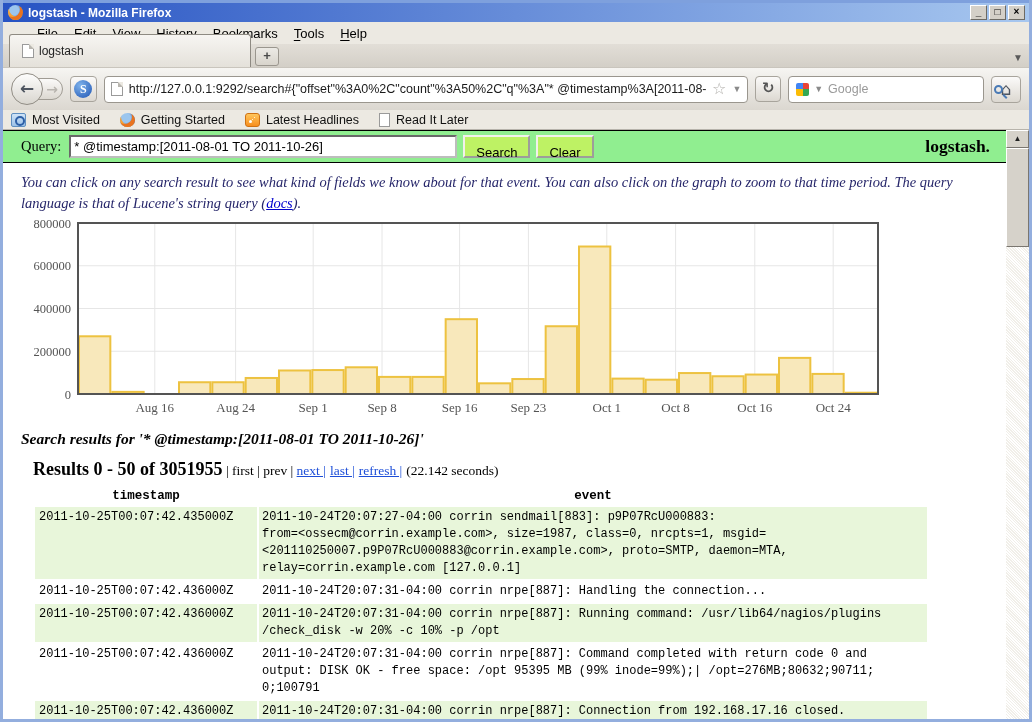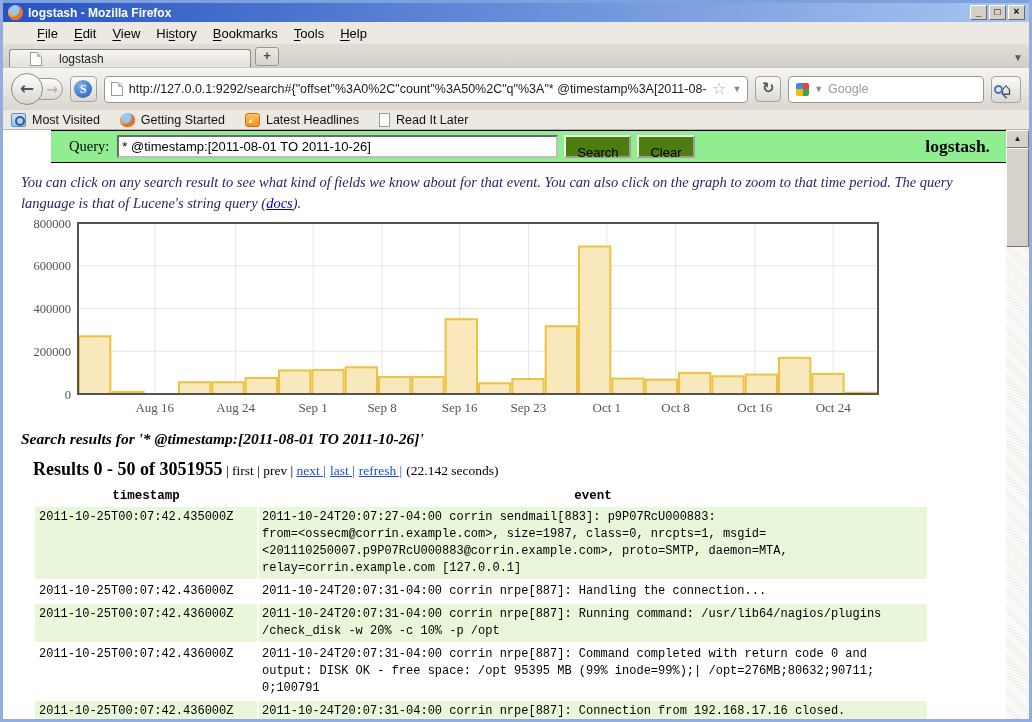--- a/index.html
+++ b/index.html
@@ -46,25 +46,25 @@
   .menu-item { padding: 2px 8px; }
   .menu-item u { text-underline-offset: 2px; }
 
   
   .tabstrip {
     height: 24px; background: linear-gradient(#e2ded7, #d3cfc7);
     display: flex; align-items: flex-end; padding: 0 6px;
     border-bottom: 1px solid #c9c5bd;
   }
   .tab {
-    width: 242px; height: 18px;
+    width: 242px; height: 33px;
     background: linear-gradient(#f7f5f2, #e4e1da);
     border: 1px solid #8e8a82; border-bottom: none;
     border-radius: 3px 3px 0 0;
-    display: flex; align-items: center; padding: 0 20px; gap: 17px;
+    display: flex; align-items: center; padding: 0 12px; gap: 5px;
     font-size: 12px; color: #222;
   }
   .newtab-btn {
     width: 24px; height: 19px; margin-left: 4px; margin-bottom: 1px;
     background: linear-gradient(#eceae5, #d8d4cc);
     border: 1px solid #9a968e; border-radius: 3px;
     font-size: 13px; font-weight: bold; color: #4a4a4a;
     text-align: center; line-height: 16px;
   }
   .alltabs-caret { margin-left: auto; margin-bottom: 4px; color: #5a5a5a; font-size: 10px; }
@@ -191,31 +191,31 @@
   }
   .sb-thumb {
     position: absolute; top: 18px; left: 0; width: 23px; height: 99px;
     background: #d6d2ca; border: 1px solid; border-color: #fff #7a7670 #7a7670 #fff;
   }
 
   
   .querybar {
     height: 33px; background: #90ee90;
     border-top: 1px solid #000; border-bottom: 1px solid #000;
-    display: flex; align-items: center; padding: 0 16px 0 18px; gap: 6px; margin-left: 48px;
+    display: flex; align-items: center; padding: 0 16px 0 18px; gap: 6px;
   }
   .query-label { font-family: "Liberation Serif", serif; font-size: 14.5px; color: #000; margin-right: 2px; }
   .query-input {
-    width: 441px; height: 23px;
+    width: 388px; height: 23px;
     border: 2px inset #bdbdbd; background: #fff;
     font-size: 13px; font-family: "Liberation Sans", sans-serif; padding: 0 3px; color: #000;
   }
   .push-btn {
     height: 23px; padding: 8px 11px;
-    background: #4d7c0f; border: 2px outset #f2f0ec;
+    background: #bef264; border: 2px outset #f2f0ec;
     font-size: 13px; color: #000; font-family: "Liberation Sans", sans-serif;
   }
   .brand {
     margin-left: auto; font-family: "Liberation Serif", serif;
     font-weight: bold; font-size: 17.5px; color: #000;
   }
 
   
   .intro {
     margin: 9px 0 0 18px; max-width: 945px;

